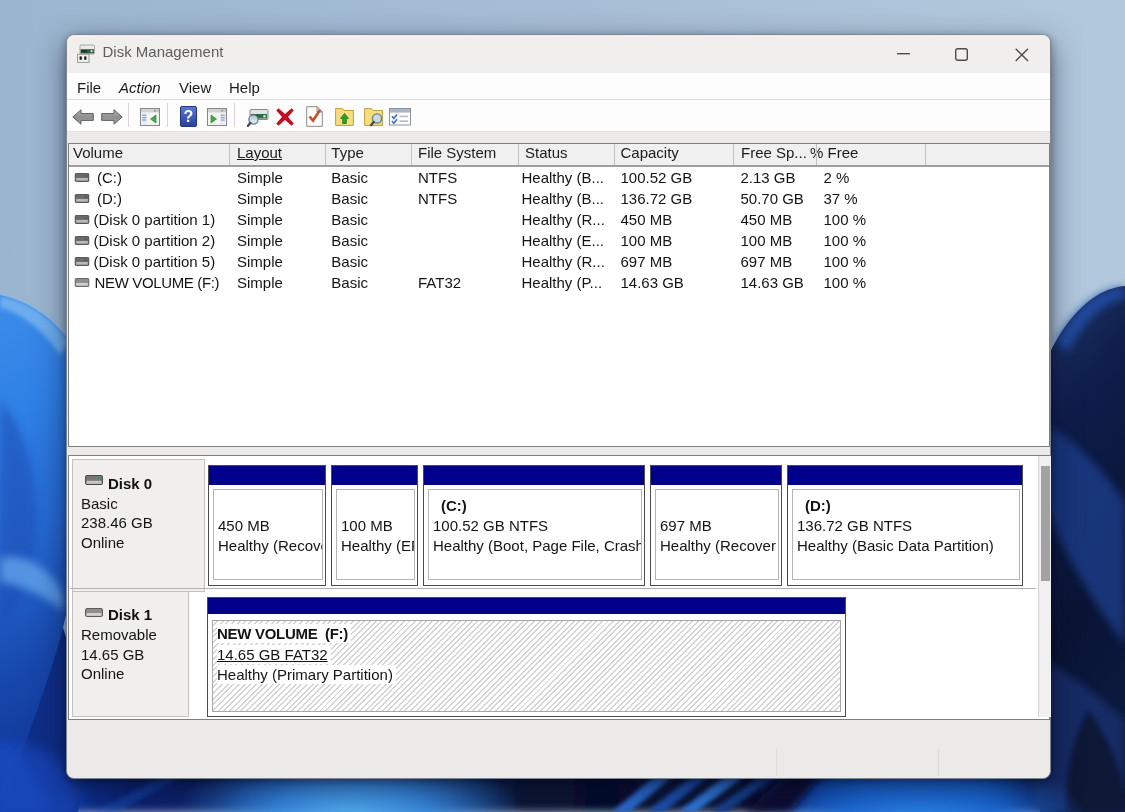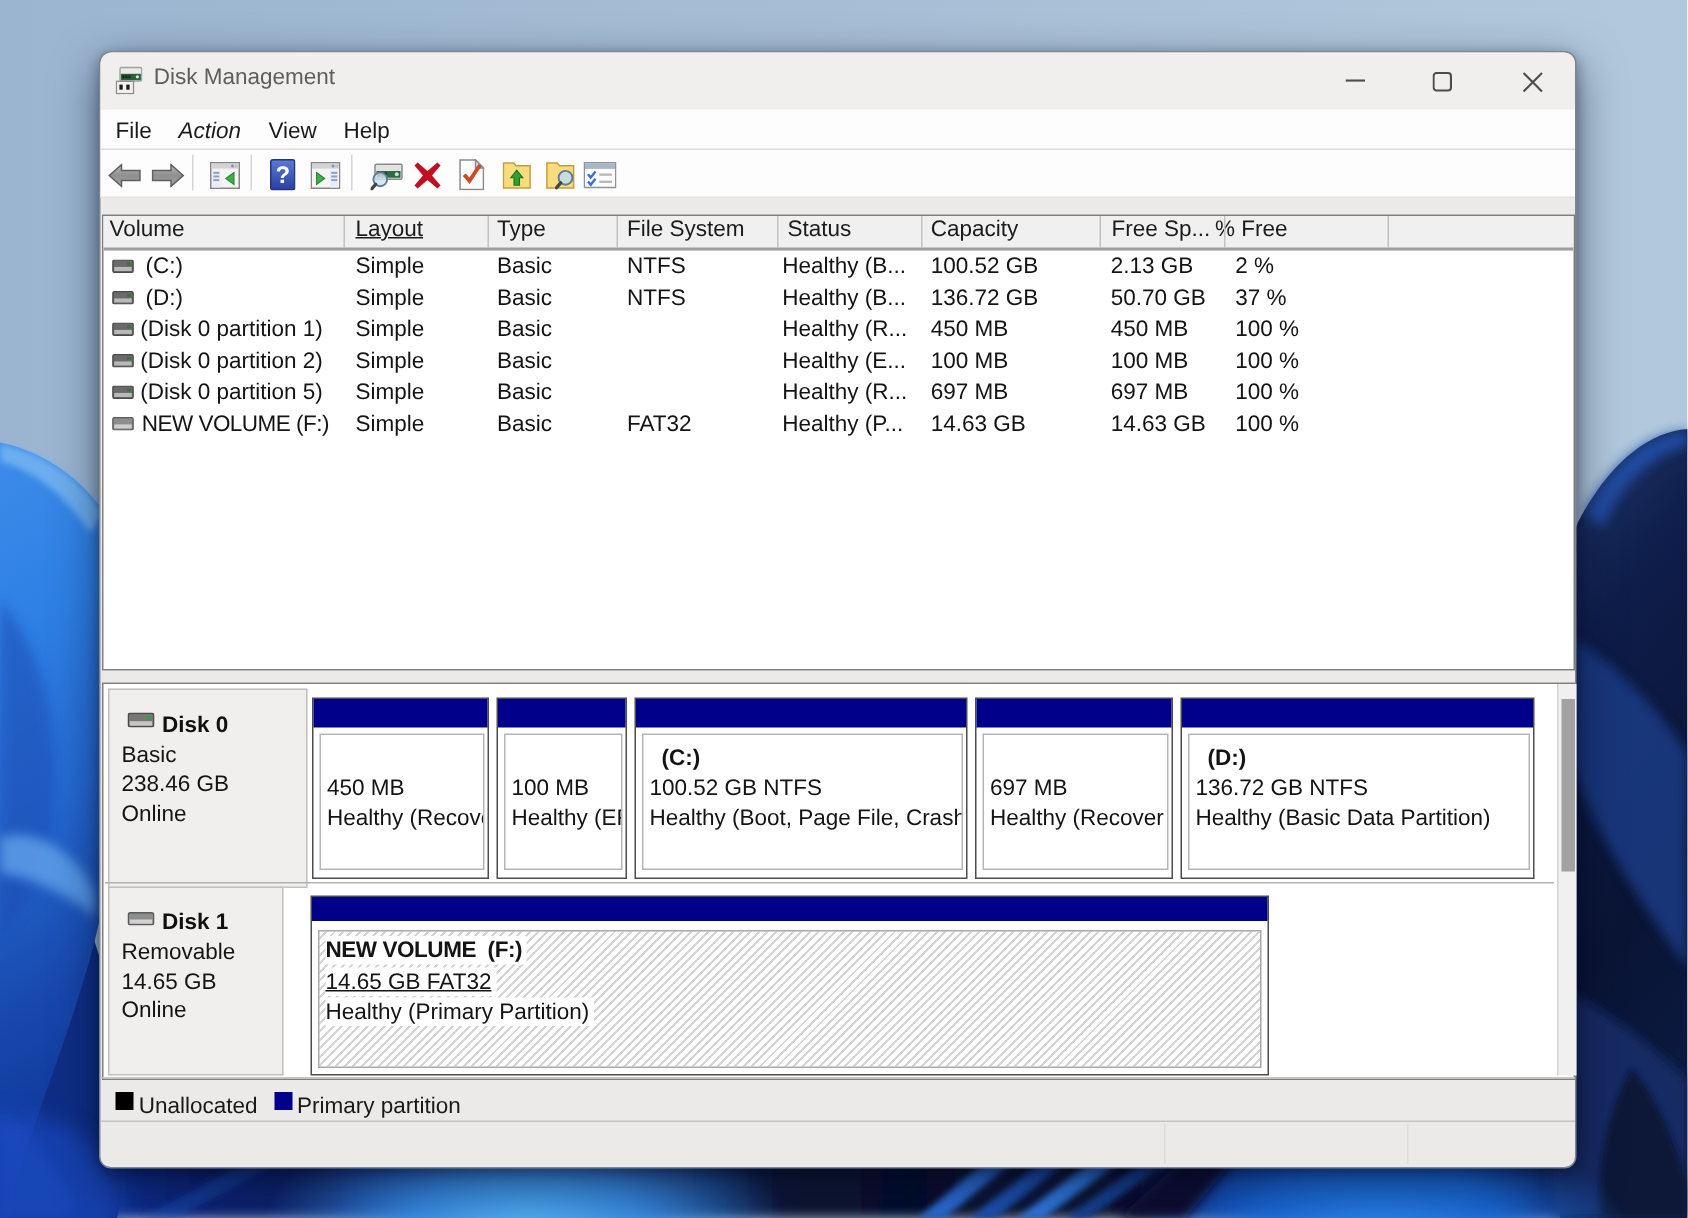--- a/index.html
+++ b/index.html
@@ -422,23 +422,17 @@
         <div style="padding-top:3px;"><span style="background:#fff;font-weight:bold;padding:1px 3px 1px 0;letter-spacing:-0.3px;">NEW VOLUME  (F:)</span></div>
         <div style="margin-top:0.5px;"><span style="background:#fff;padding:1px 3px 1px 0;text-decoration:underline;">14.65 GB FAT32</span></div>
         <div><span style="background:#fff;padding:1px 3px 1px 0;">Healthy (Primary Partition)</span></div>
       </div>
     </div>
 
     <div class="abs" style="left:969px;top:0;width:12px;height:261px;background:#f1f0f0;border-left:1px solid #d5d4d3;"></div>
     <div class="abs" style="left:972px;top:10px;width:9px;height:115px;background:#a2a2a2;"></div>
   </div>
 
-  <div id="legend">
-    <div class="sq" style="left:10px;background:#000;"></div>
-    <span class="abs t15" style="left:25.5px;top:10px;">Unallocated</span>
-    <div class="sq" style="left:116px;background:#00008b;"></div>
-    <span class="abs t15" style="left:131px;top:10px;">Primary partition</span>
-  </div>
   <div id="status">
     <div class="abs" style="left:709px;top:2px;width:1px;height:27px;background:#dedcdb;"></div>
     <div class="abs" style="left:871px;top:2px;width:1px;height:27px;background:#dedcdb;"></div>
   </div>
 </div>
 
 </body></html>

